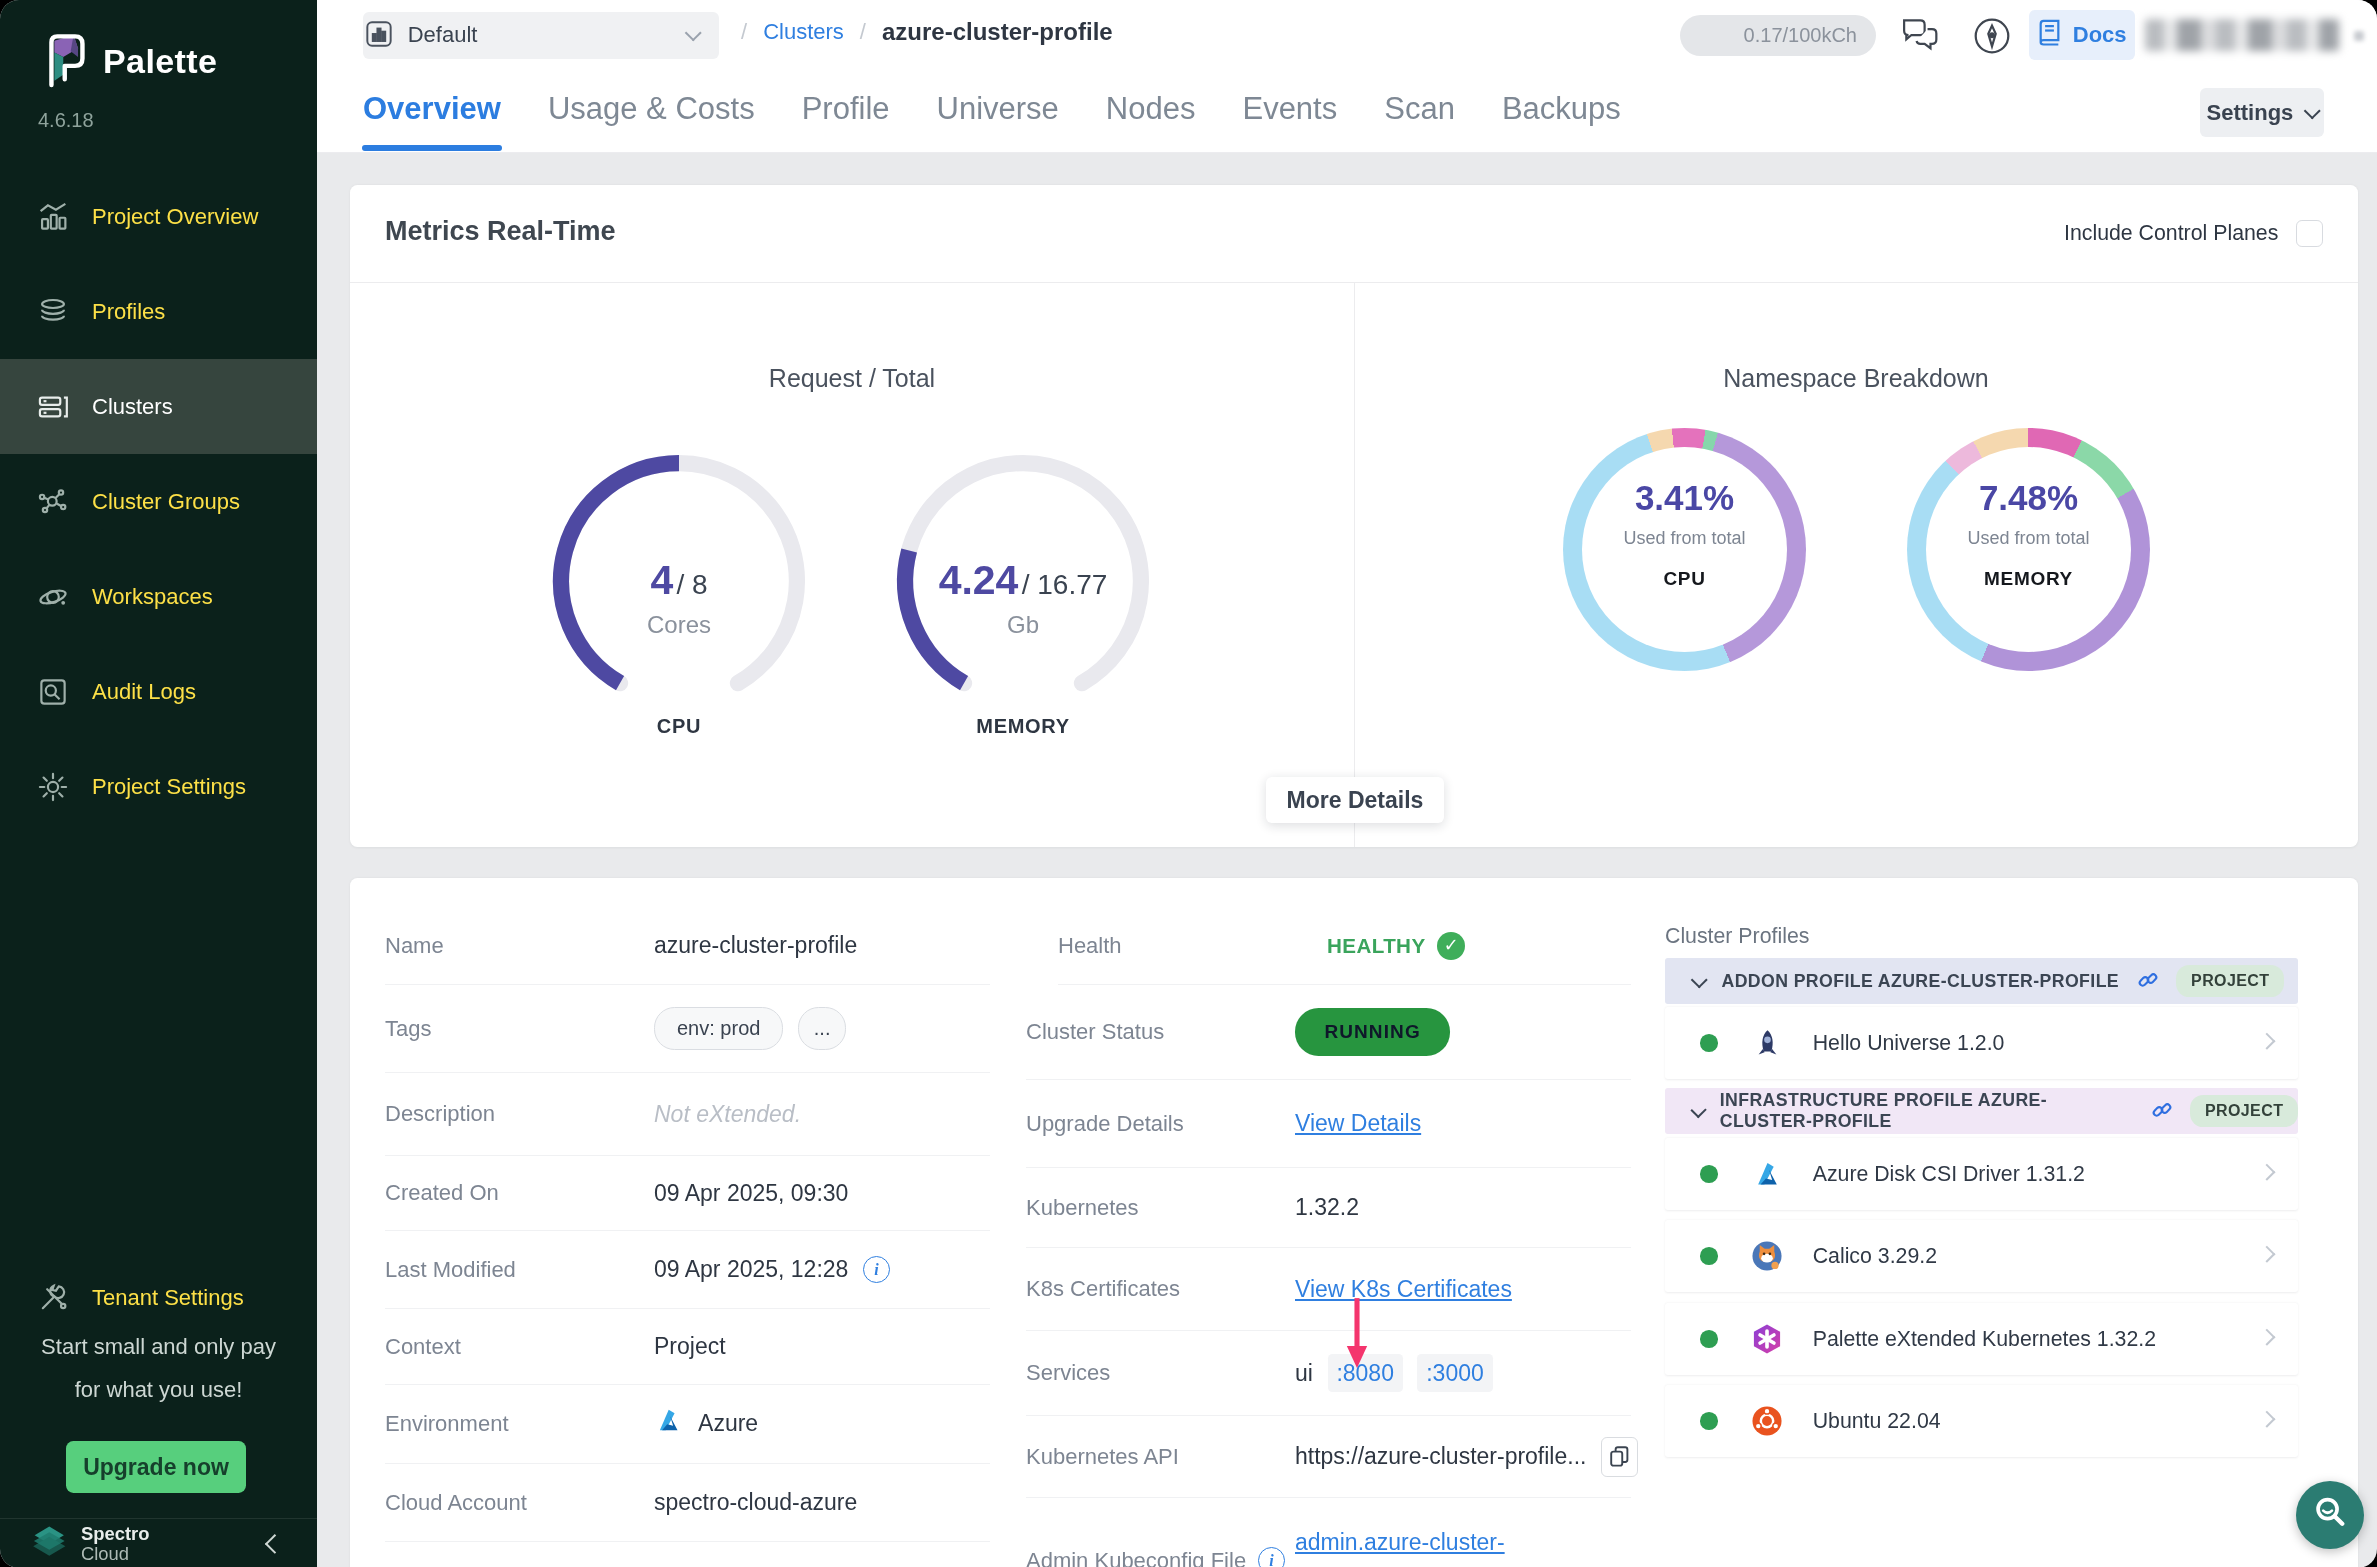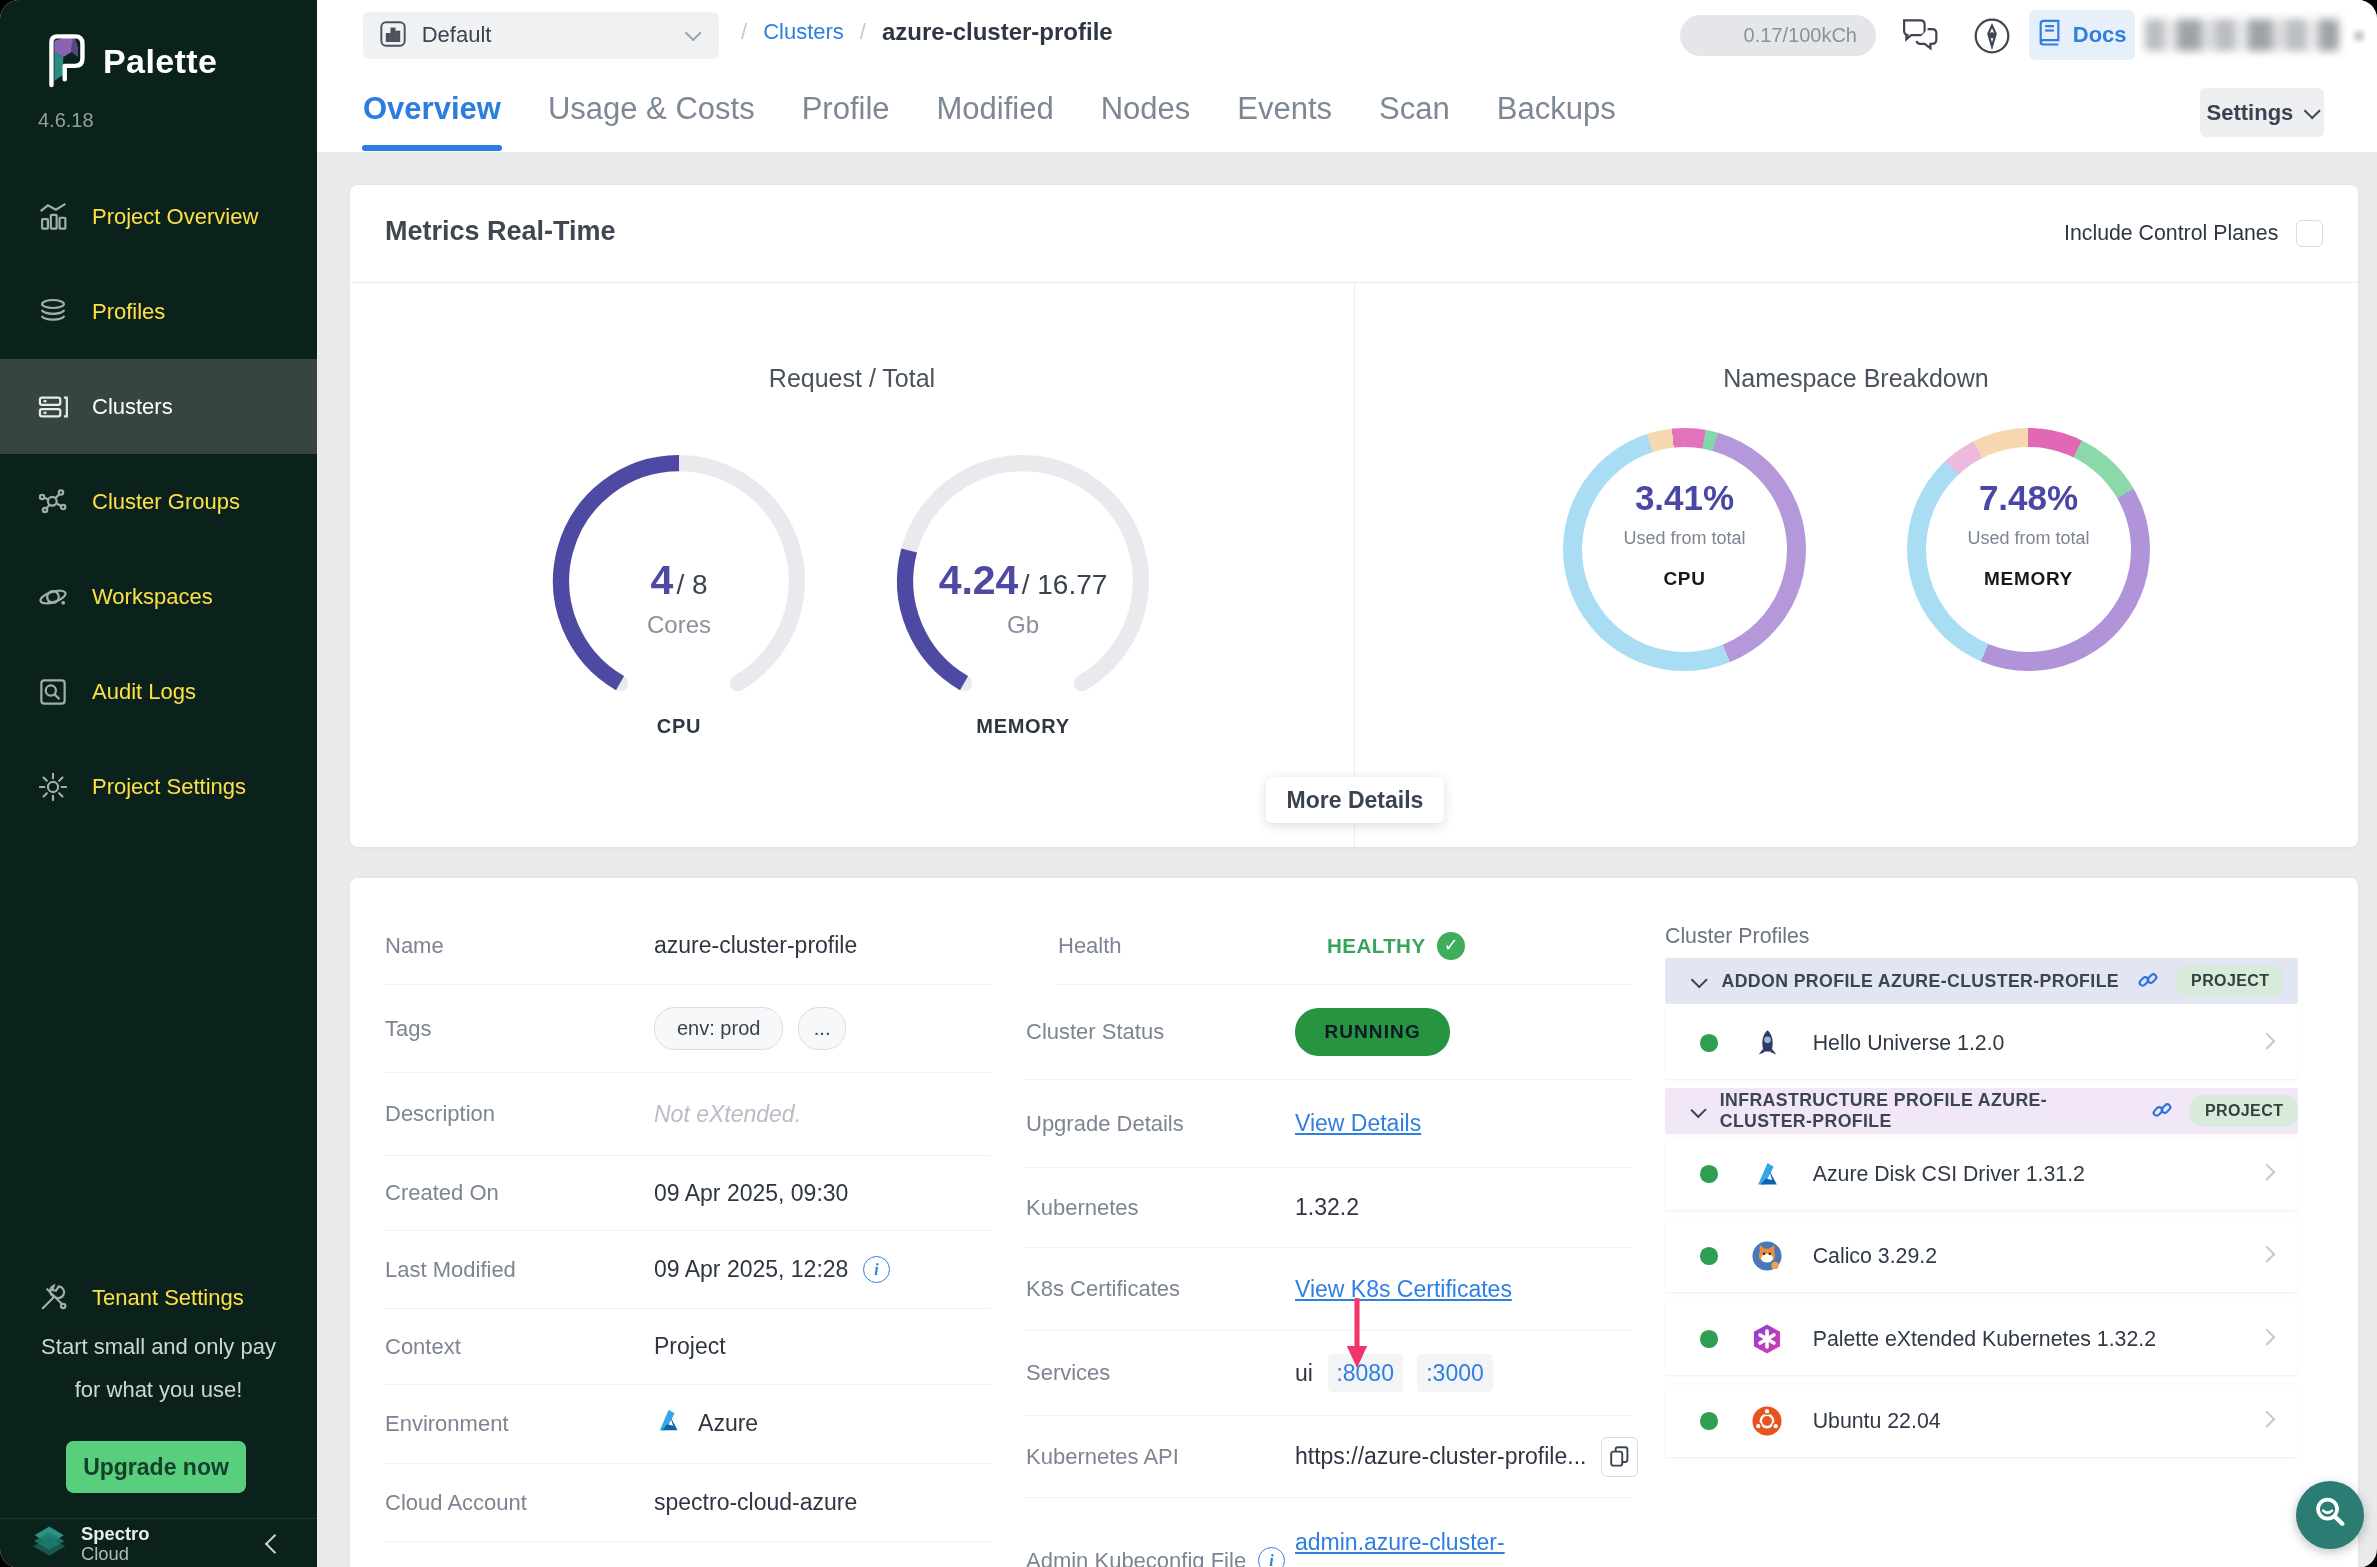--- a/index.html
+++ b/index.html
@@ -16,21 +16,21 @@
   .nav-item.sel .ic{color:#e8edeb;}
   .tenant{position:absolute;left:0;top:1250px;width:317px;}
   .banner{position:absolute;left:0;top:1325px;width:317px;text-align:center;color:#cdd7d3;font-size:22px;line-height:43px;}
   .upgrade{position:absolute;left:66px;top:1441px;width:180px;height:52px;background:#57cf7d;border-radius:7.4px;color:#16402c;font-size:23px;font-weight:600;display:flex;align-items:center;justify-content:center;cursor:pointer;}
   .sfooter{position:absolute;left:0;top:1518px;width:317px;height:49px;border-top:0.7px solid rgba(255,255,255,.09);display:flex;align-items:center;}
   .sfooter .sbrand{margin-left:81px;font-size:18.4px;line-height:20px;color:#aebbb6;}
   .sfooter .sbrand b{color:#e8edeb;font-weight:700;}
   .collapse{position:absolute;right:35px;top:17.7px;color:#cfd8d4;}
   
   .topbar{position:absolute;left:317px;top:0;right:0;height:152px;background:#fff;border-bottom:0.7px solid #ececef;z-index:4;}
-  .proj-select{position:absolute;left:46px;top:11.8px;width:356px;height:47px;background:#f0f1f3;border-radius:5.9px;display:flex;align-items:center;gap:14.7px;padding-left:16px;box-sizing:border-box;cursor:pointer;}
+  .proj-select{position:absolute;left:46px;top:11.8px;width:356px;height:47px;background:#f0f1f3;border-radius:5.9px;display:flex;align-items:center;gap:14.7px;padding-left:2px;box-sizing:border-box;cursor:pointer;}
   .proj-select .lbl{font-size:22px;color:#3a4350;}
   .proj-select .chev-wrap{margin-left:auto;margin-right:20.6px;color:#9aa2ad;}
   .crumbs{position:absolute;left:424px;top:17.7px;display:flex;align-items:center;gap:16px;font-size:22px;}
   .crumbs .sep{color:#c4c9d0;}
   .crumbs .lnk{color:#2f7fe0;cursor:pointer;}
   .crumbs .cur{color:#2e3642;font-size:24px;font-weight:600;}
   .usage-pill{position:absolute;left:1363px;top:14.7px;width:196px;height:41px;background:#e4e6e9;border-radius:22px;display:flex;align-items:center;justify-content:flex-end;padding-right:19px;box-sizing:border-box;color:#8b929c;font-size:20px;}
   .tico{position:absolute;top:16px;color:#3f4650;cursor:pointer;}
   .docs-btn{position:absolute;left:1712px;top:10.3px;width:106px;height:50px;background:#e7effb;border-radius:5.9px;display:flex;align-items:center;justify-content:center;gap:10.3px;color:#2f7fe0;font-size:22px;font-weight:600;cursor:pointer;}
   .user-blur{position:absolute;left:1828px;top:19px;width:194px;height:32px;border-radius:2.9px;background:repeating-linear-gradient(90deg,#b9bcc0 0 19px,#e8e9ea 19px 32px,#9fa3a8 32px 56px,#dcdddf 56px 71px);filter:blur(4.4px);}
@@ -287,21 +287,21 @@
       </span>
       <span>Docs</span>
     </div>
     <div class="user-blur"></div>
     <div class="user-dot"></div>
 
     <nav class="tabs">
       <span class="tab active">Overview</span>
       <span class="tab">Usage &amp; Costs</span>
       <span class="tab">Profile</span>
-      <span class="tab">Modified</span>
+      <span class="tab">Universe</span>
       <span class="tab">Nodes</span>
       <span class="tab">Events</span>
       <span class="tab">Scan</span>
       <span class="tab">Backups</span>
     </nav>
     <div class="settings-btn">
       <span>Settings</span>
       <span class="chev down" style="color:#3a4350;"></span>
     </div>
   </header>

